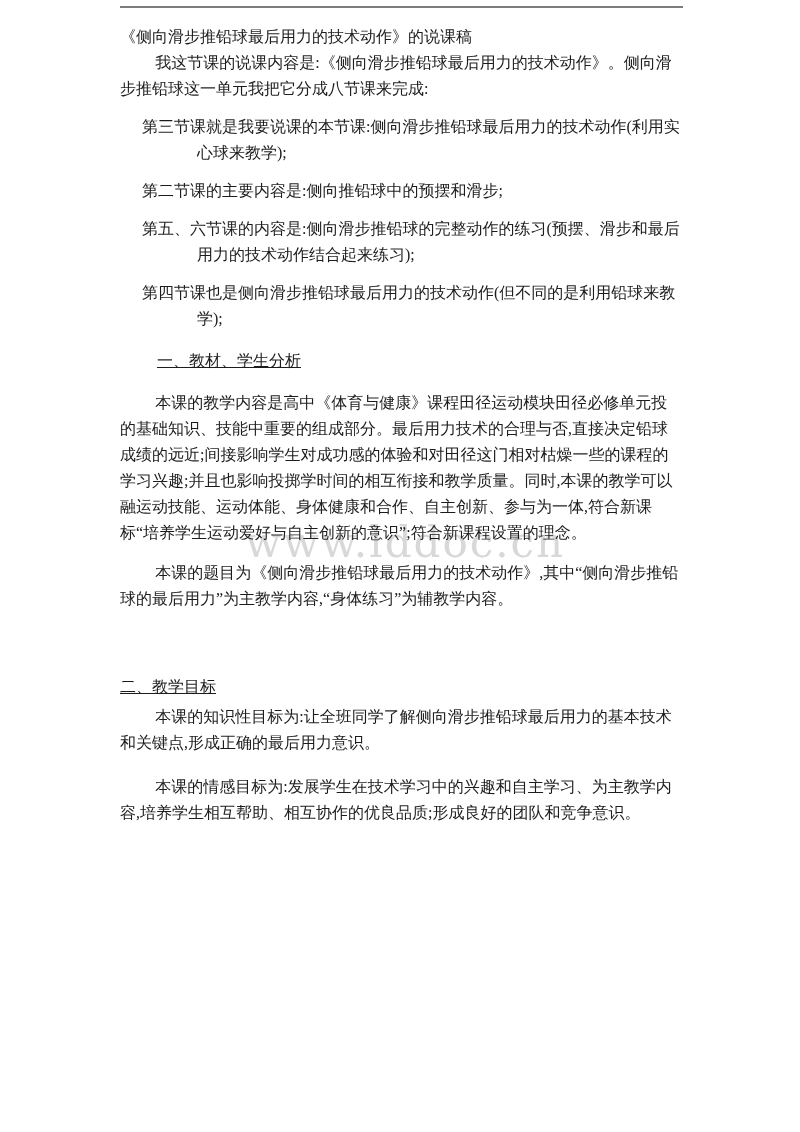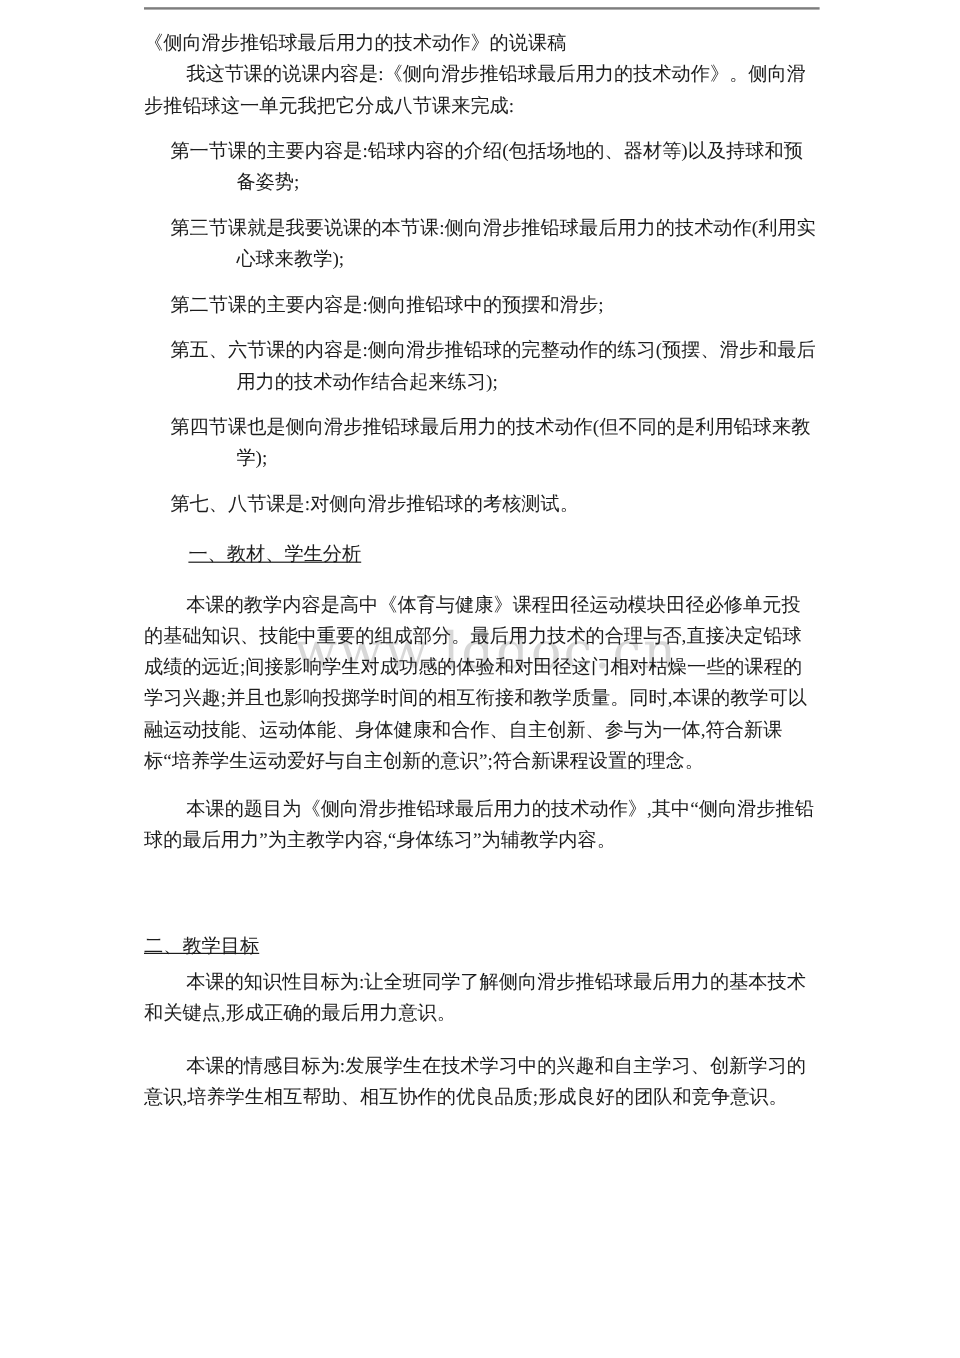--- a/index.html
+++ b/index.html
@@ -84,34 +84,32 @@
 
   <div class="content">
 
 
     <div class="divider"></div>
 
     <div class="doc-title">《侧向滑步推铅球最后用力的技术动作》的说课稿</div>
 
     <p class="intro">我这节课的说课内容是:《侧向滑步推铅球最后用力的技术动作》。侧向滑步推铅球这一单元我把它分成八节课来完成:</p>
 
-    <p class="lesson">第一节课的主要内容是:铅球内容的介绍(包括场地的、器材等)以及持球和预备姿势;</p>
     <p class="lesson">第三节课就是我要说课的本节课:侧向滑步推铅球最后用力的技术动作(利用实心球来教学);</p>
     <p class="lesson">第二节课的主要内容是:侧向推铅球中的预摆和滑步;</p>
     <p class="lesson">第五、六节课的内容是:侧向滑步推铅球的完整动作的练习(预摆、滑步和最后用力的技术动作结合起来练习);</p>
     <p class="lesson">第四节课也是侧向滑步推铅球最后用力的技术动作(但不同的是利用铅球来教学);</p>
-    <p class="lesson">第七、八节课是:对侧向滑步推铅球的考核测试。</p>
 
     <div class="section-heading heading-1">一、教材、学生分析</div>
 
     <p class="body-para p-content">本课的教学内容是高中《体育与健康》课程田径运动模块田径必修单元投的基础知识、技能中重要的组成部分。最后用力技术的合理与否,直接决定铅球成绩的远近;间接影响学生对成功感的体验和对田径这门相对枯燥一些的课程的学习兴趣;并且也影响投掷学时间的相互衔接和教学质量。同时,本课的教学可以融运动技能、运动体能、身体健康和合作、自主创新、参与为一体,符合新课标“培养学生运动爱好与自主创新的意识”;符合新课程设置的理念。</p>
 
     <p class="body-para p-title">本课的题目为《侧向滑步推铅球最后用力的技术动作》,其中“侧向滑步推铅球的最后用力”为主教学内容,“身体练习”为辅教学内容。</p>
 
     <div class="section-heading heading-2">二、教学目标</div>
 
     <p class="body-para p-know">本课的知识性目标为:让全班同学了解侧向滑步推铅球最后用力的基本技术和关键点,形成正确的最后用力意识。</p>
 
 
-    <p class="body-para p-emotion">本课的情感目标为:发展学生在技术学习中的兴趣和自主学习、创新学习的意识,培养学生相互帮助、相互协作的优良品质;形成良好的团队和竞争意识。</p>
+    <p class="body-para p-emotion">本课的情感目标为:发展学生在技术学习中的兴趣和自主学习、为主教学内容,培养学生相互帮助、相互协作的优良品质;形成良好的团队和竞争意识。</p>
 
   </div>
 </div>
 
 </body></html>

